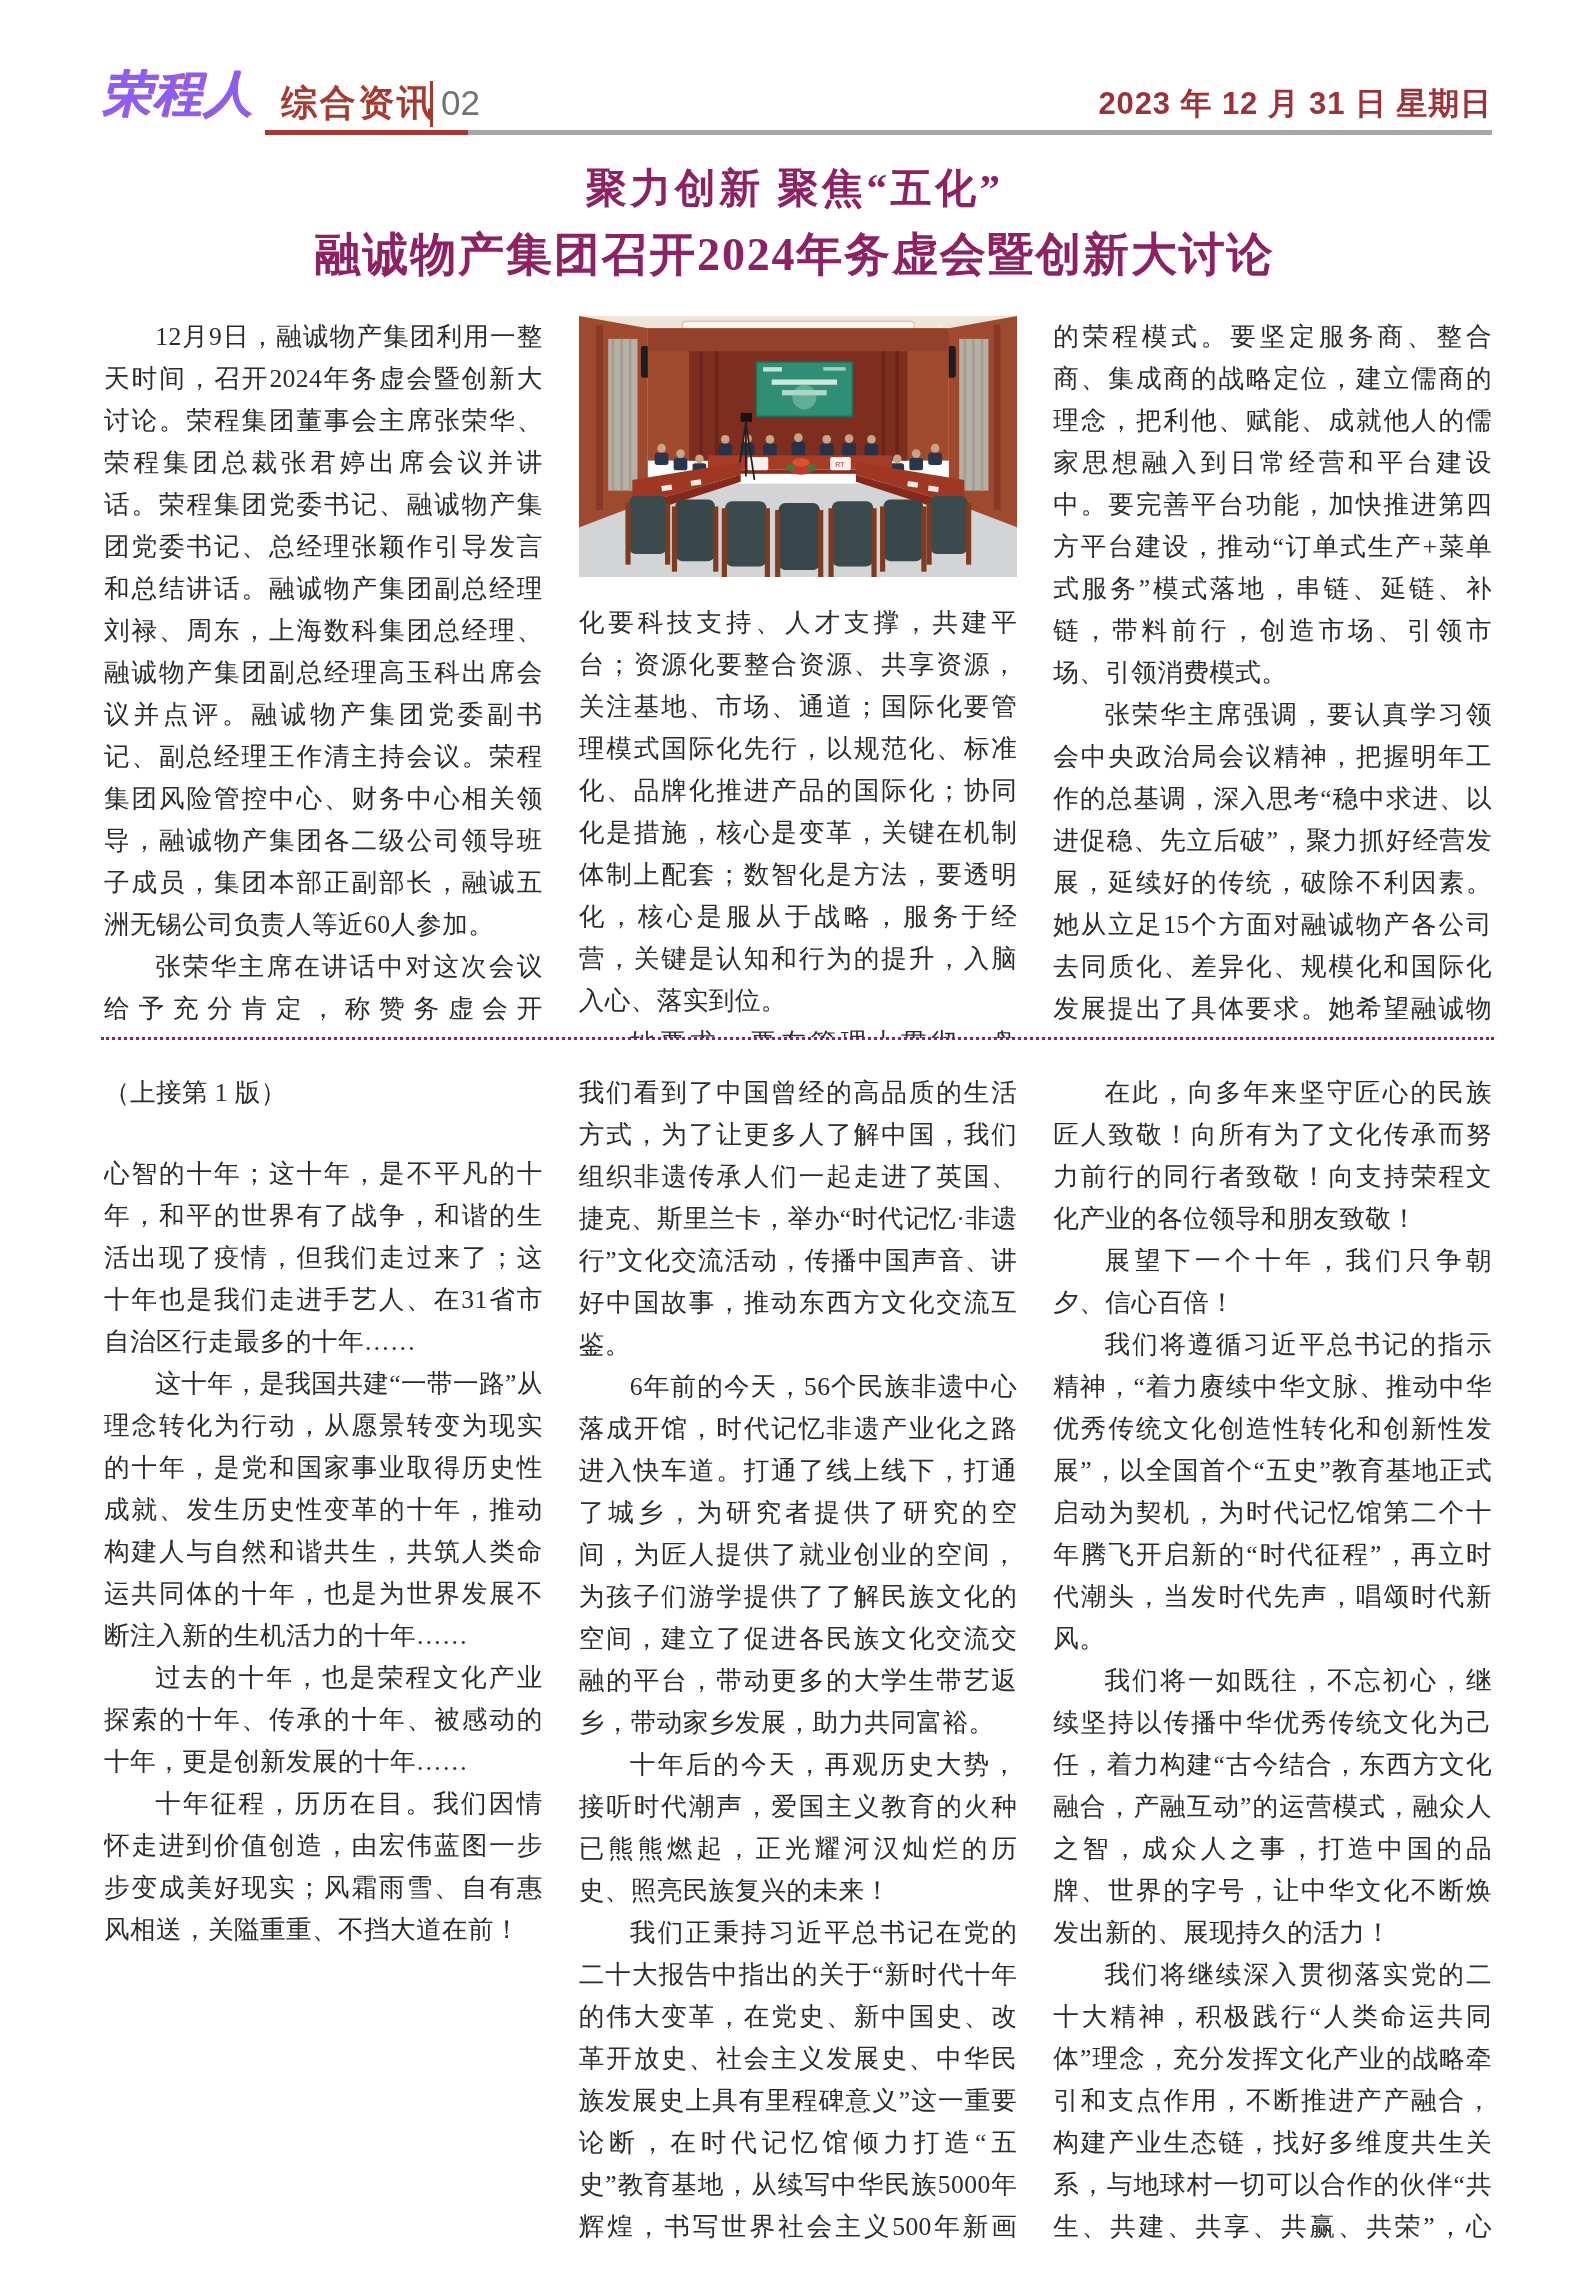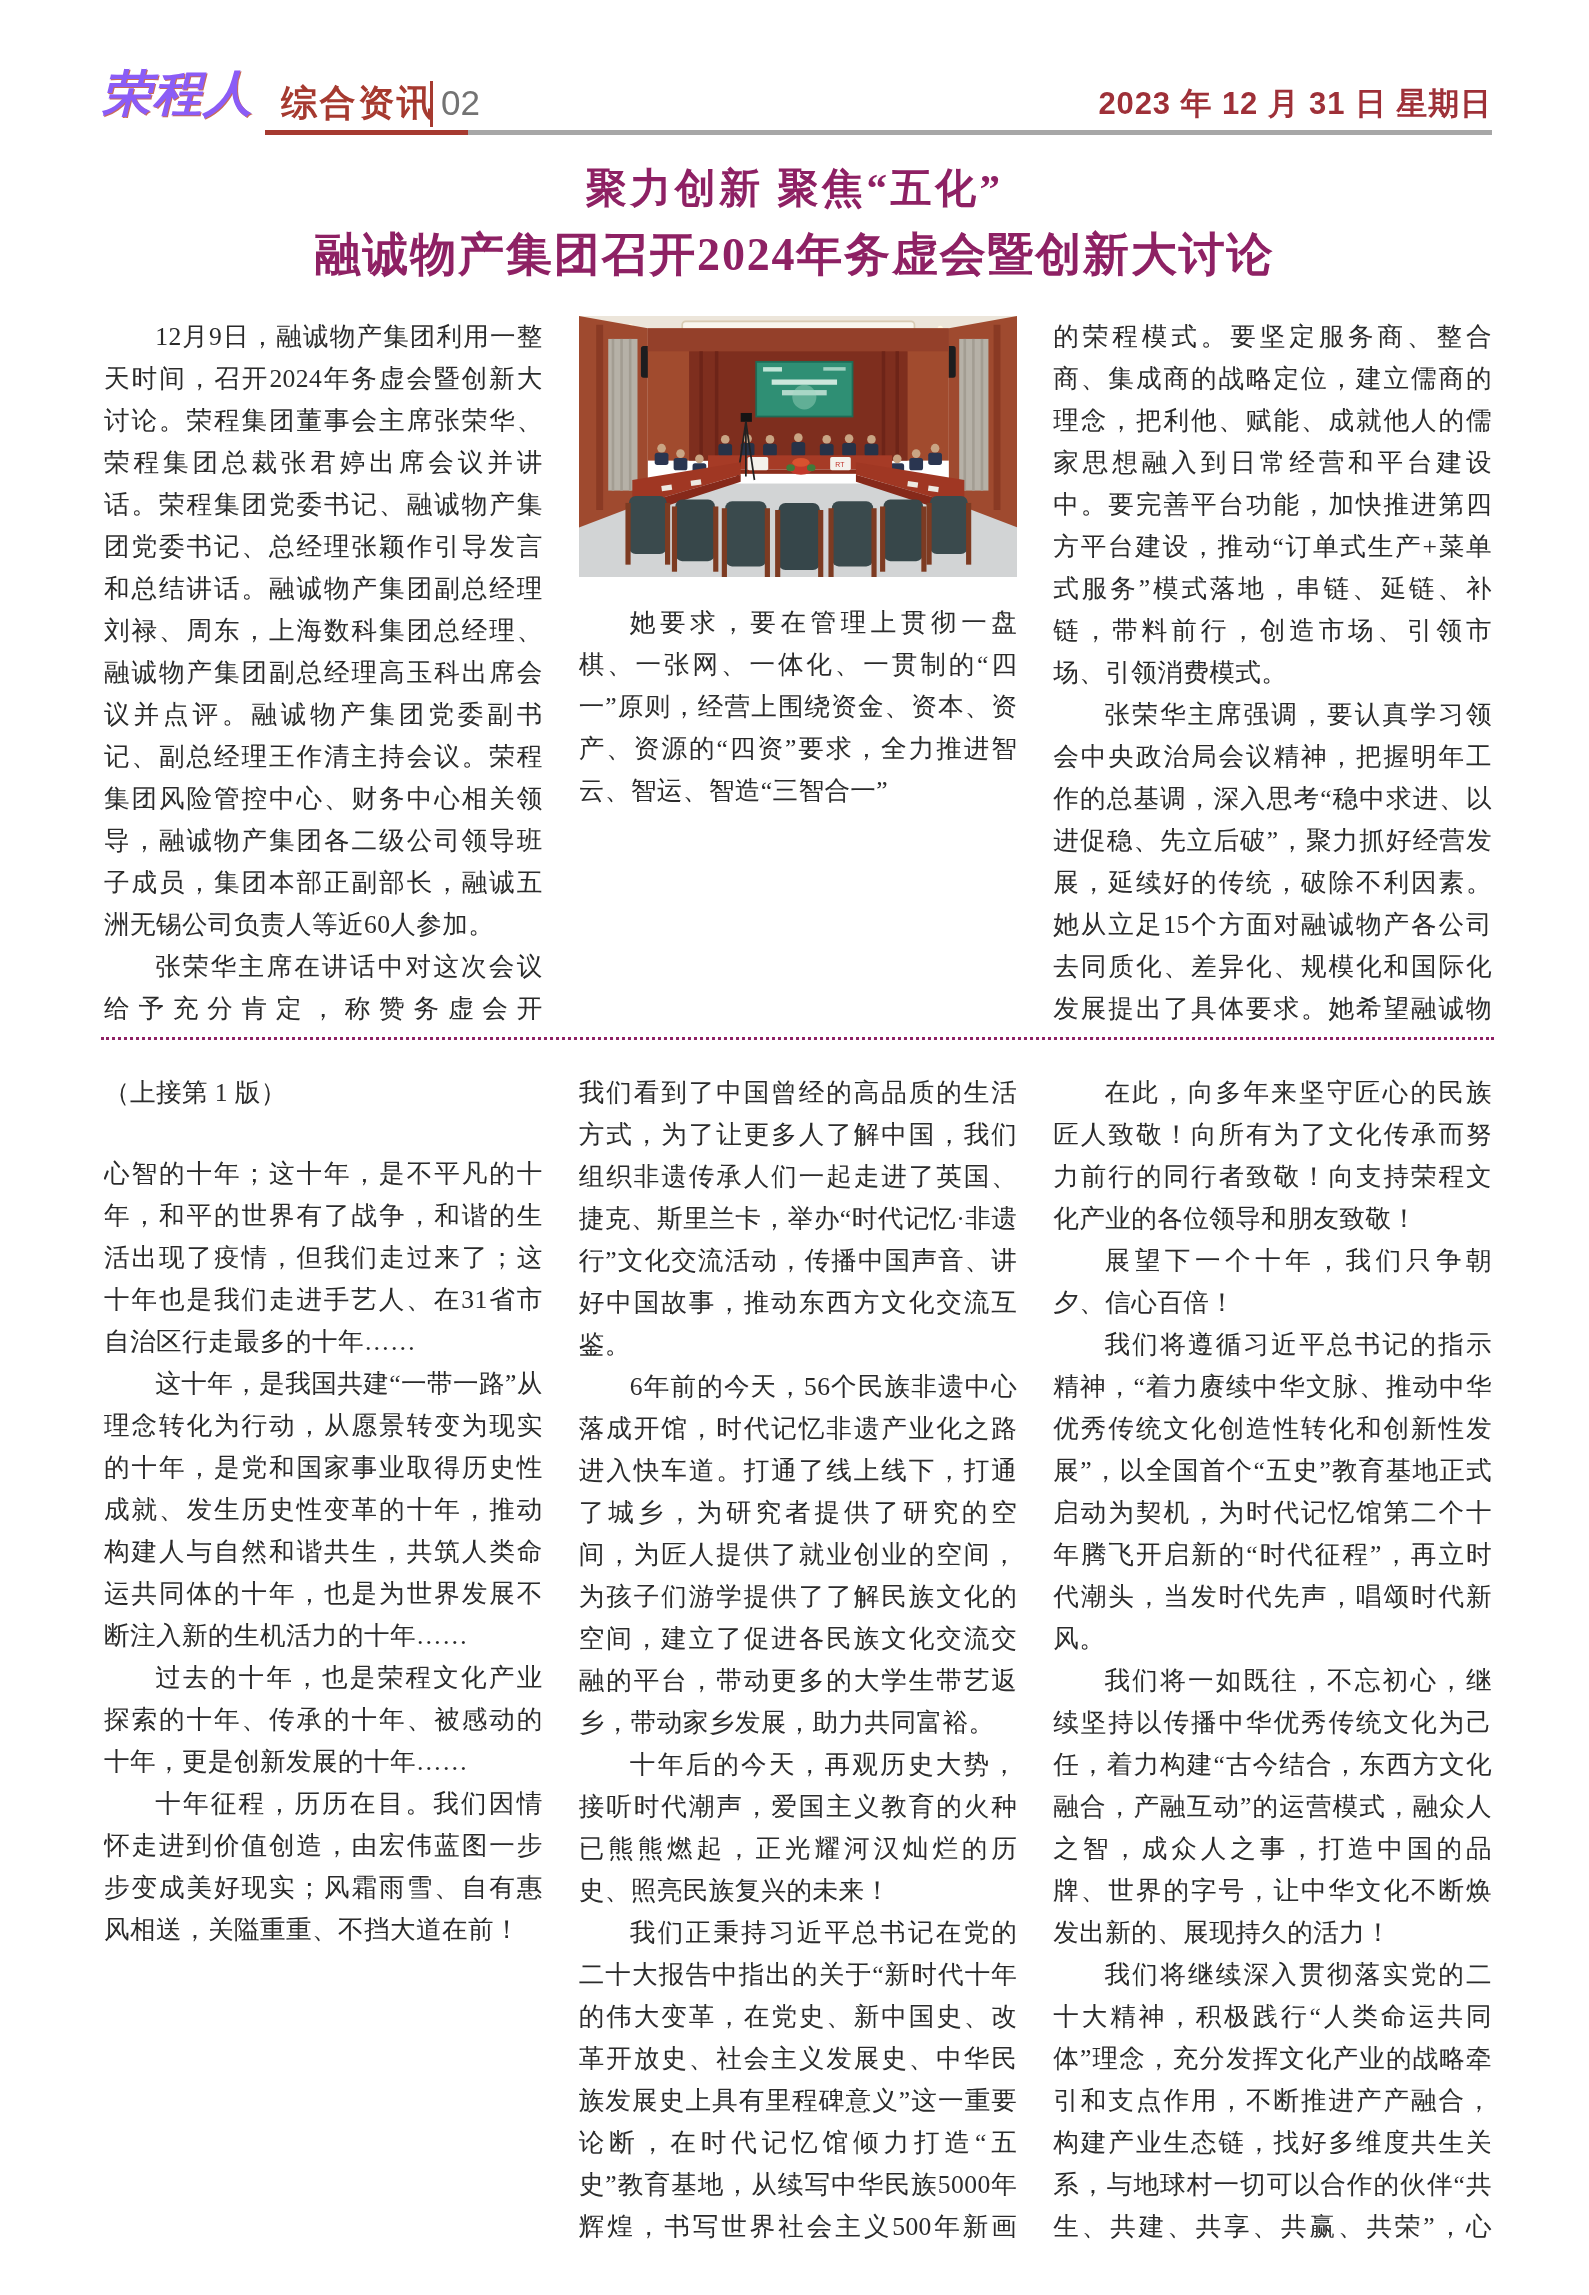--- a/index.html
+++ b/index.html
@@ -228,20 +228,21 @@
                 <rect x="44" y="8" width="6" height="74" fill="#7d3b22"></rect>
             </g>
             <g transform="translate(408,204)">
               <rect x="0" y="0" width="44" height="66" rx="8" fill="#3a4a4d"></rect>
               <rect x="-4" y="8" width="6" height="70" fill="#7d3b22"></rect>
                 <rect x="42" y="8" width="6" height="70" fill="#7d3b22"></rect>
             </g>
           </g>
         </svg>
       </div>
+      <p>化要科技支持、人才支撑，共建平台；资源化要整合资源、共享资源，关注基地、市场、通道；国际化要管理模式国际化先行，以规范化、标准化、品牌化推进产品的国际化；协同化是措施，核心是变革，关键在机制体制上配套；数智化是方法，要透明化，核心是服从于战略，服务于经营，关键是认知和行为的提升，入脑入心、落实到位。</p>
       <p class="indent">她要求，要在管理上贯彻一盘棋、一张网、一体化、一贯制的“四一”原则，经营上围绕资金、资本、资产、资源的“四资”要求，全力推进智云、智运、智造“三智合一”</p>
     </div>
     <div class="col">
       <p>的荣程模式。要坚定服务商、整合商、集成商的战略定位，建立儒商的理念，把利他、赋能、成就他人的儒家思想融入到日常经营和平台建设中。要完善平台功能，加快推进第四方平台建设，推动“订单式生产+菜单式服务”模式落地，串链、延链、补链，带料前行，创造市场、引领市场、引领消费模式。</p>
       <p class="indent">张荣华主席强调，要认真学习领会中央政治局会议精神，把握明年工作的总基调，深入思考“稳中求进、以进促稳、先立后破”，聚力抓好经营发展，延续好的传统，破除不利因素。她从立足15个方面对融诚物产各公司去同质化、差异化、规模化和国际化发展提出了具体要求。她希望融诚物产广大干部职工胆子再大一点，步子再快一点，坚定信念，融合融入，努力做自我变革创新的表率，助力荣程集团高质量发展，做贯彻落实“两个毫不动摇”的典范、新型工业化的典范和履行社会责任、构建和谐关系、弘扬企业家精神的典范。她祝愿融诚物产在2024年取得更加辉煌的成绩，携手新征程，谱写新篇章。</p>
     </div>
   </div>
 
   <div class="dotted-divider"></div>
 

